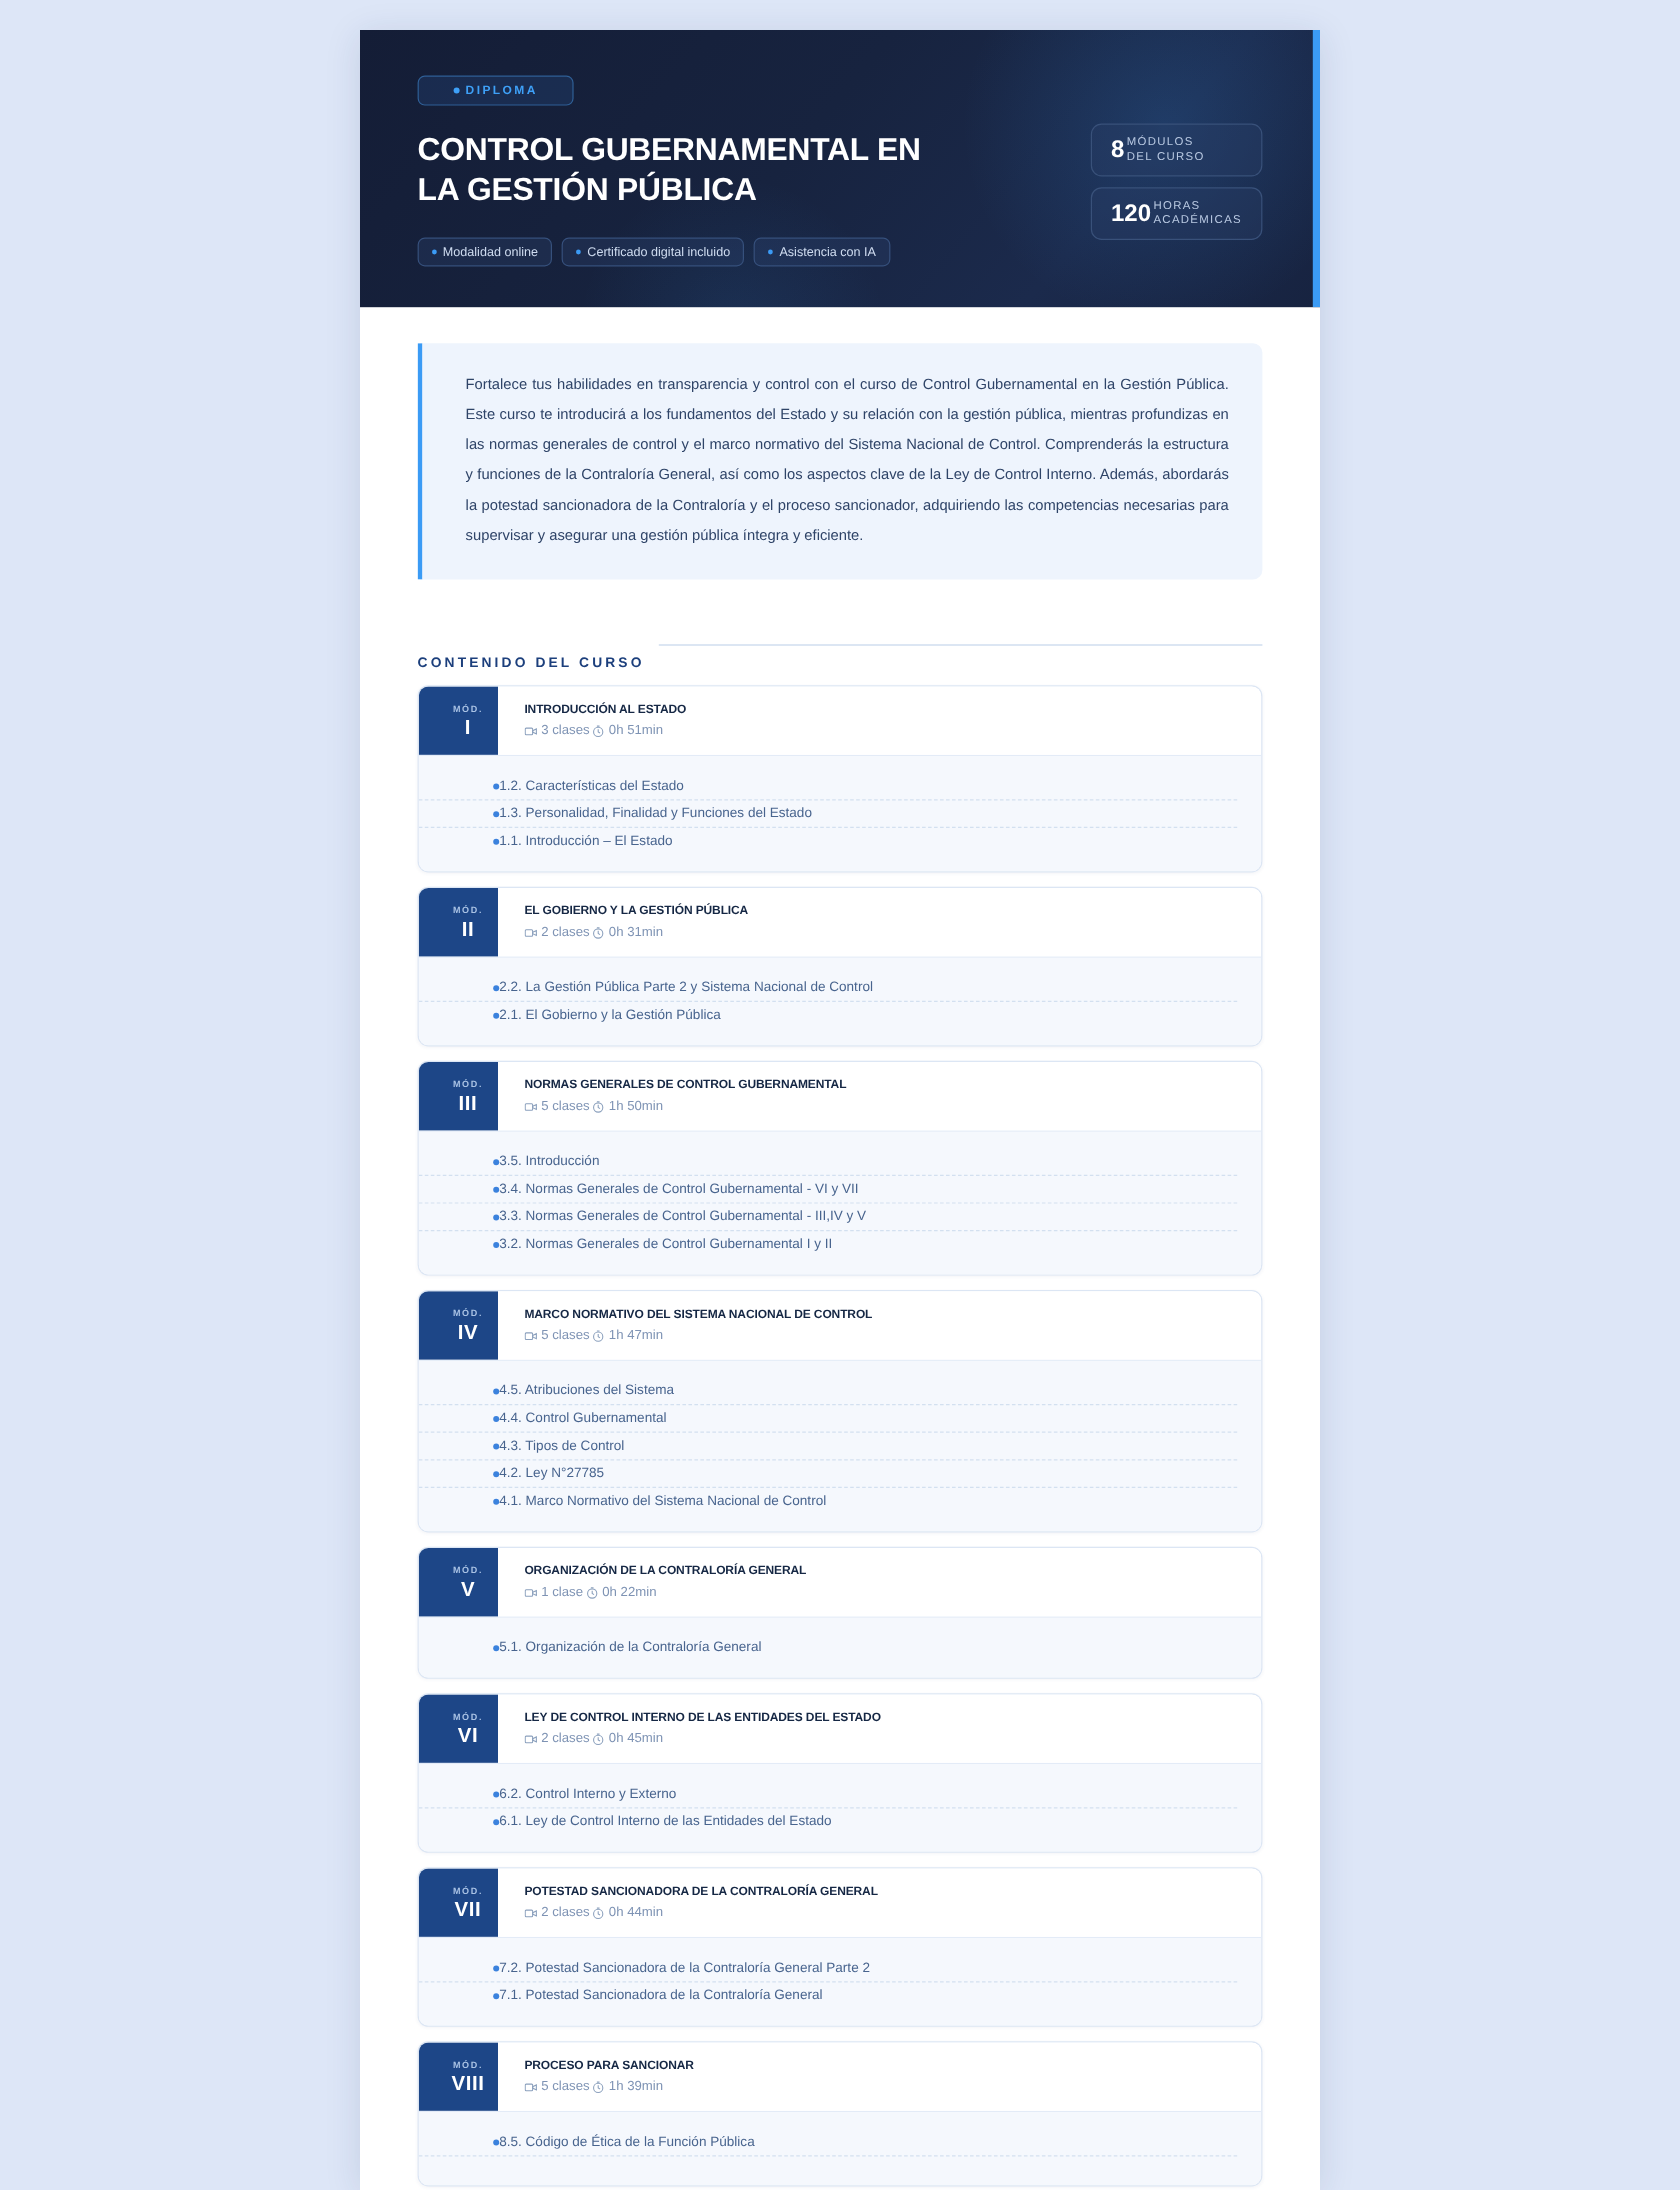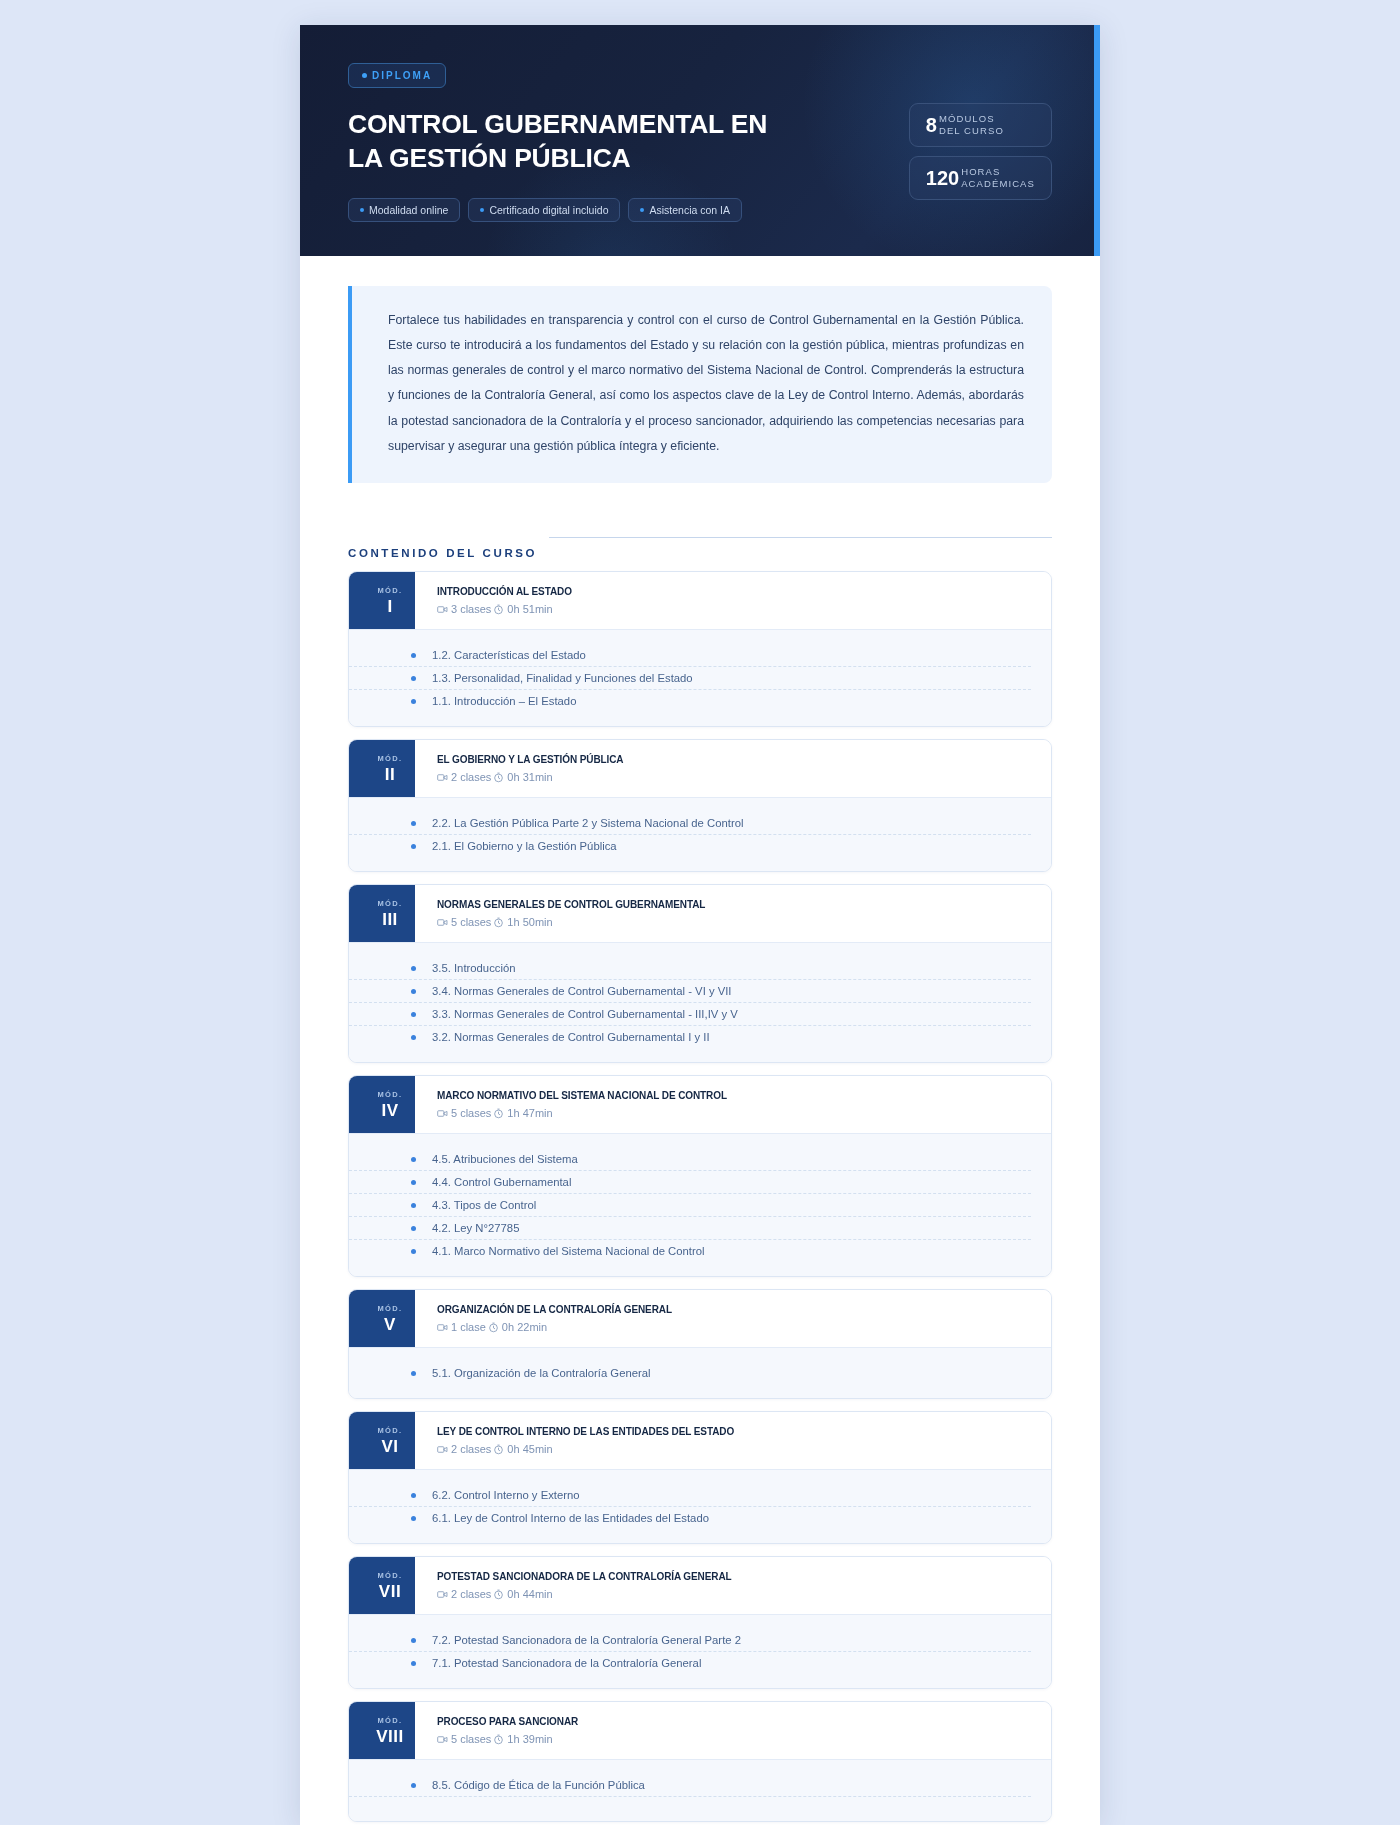--- a/index.html
+++ b/index.html
@@ -38,21 +38,21 @@
     background: radial-gradient(circle,rgba(59,155,245,0.10) 0%,rgba(59,155,245,0) 70%);
     left:180px; bottom:-150px; pointer-events:none;
   }
   .hero-inner { position:relative; display:flex; justify-content:space-between; align-items:flex-start; }
   .hero-left { flex:1; }
 
   .diploma-badge {
     display:inline-flex; align-items:center; gap:5px;
     border:1px solid #2f5f96; border-radius:6px;
     background: rgba(40,80,140,0.28);
-    padding:6px 13px; margin-bottom:20px;
+    padding:6px 29px; margin-bottom:20px;
   }
   .diploma-badge .lbl {
     color:#3ea0f7; font-size:10px; font-weight:bold; letter-spacing:2px;
   }
   .dot-cy { width:5px;height:5px;border-radius:50%;background:#3ea0f7;display:inline-block; }
 
   .hero-title {
     color:#ffffff; font-size:26.5px; font-weight:bold;
     line-height:1.28; letter-spacing:-0.2px; max-width:430px;
     margin-bottom:22px;
@@ -108,21 +108,21 @@
   .mod-badge .m { color:#a9c2e4; font-size:7.5px; letter-spacing:1.4px; font-weight:bold; margin-bottom:3px; }
   .mod-badge .r { color:#ffffff; font-size:17px; font-weight:bold; letter-spacing:0.5px; line-height:1; }
   .mod-main { flex:1; padding:14px 20px 14px 22px; background:#ffffff; }
   .mod-title { color:#152744; font-size:10px; font-weight:bold; letter-spacing:-0.1px; margin-bottom:6px; }
   .mod-meta { display:flex; align-items:center; gap:2px; color:#7e93b4; font-size:11px; }
   .mod-meta .ic { display:inline-flex; align-items:center; margin-right:1px; }
   .mod-meta svg { display:block; }
 
   .lessons { background:#f5f8fd; border-top:1px solid #e3ebf7; padding:14px 20px 14px 0; }
   .lesson {
-    display:flex; align-items:center; gap:16px;
+    display:flex; align-items:center; gap:0;
     padding:5px 0 5px 62px;
     color:#4a6député; color:#48648e; font-size:11.3px;
     border-bottom:1px dashed #d3e0f0;
   }
   .lesson:last-child { border-bottom:none; }
   .lesson .ld { width:5px;height:5px;border-radius:50%;background:#3b82dd;flex:0 0 5px; }
 </style>
 </head>
 <body>
 

